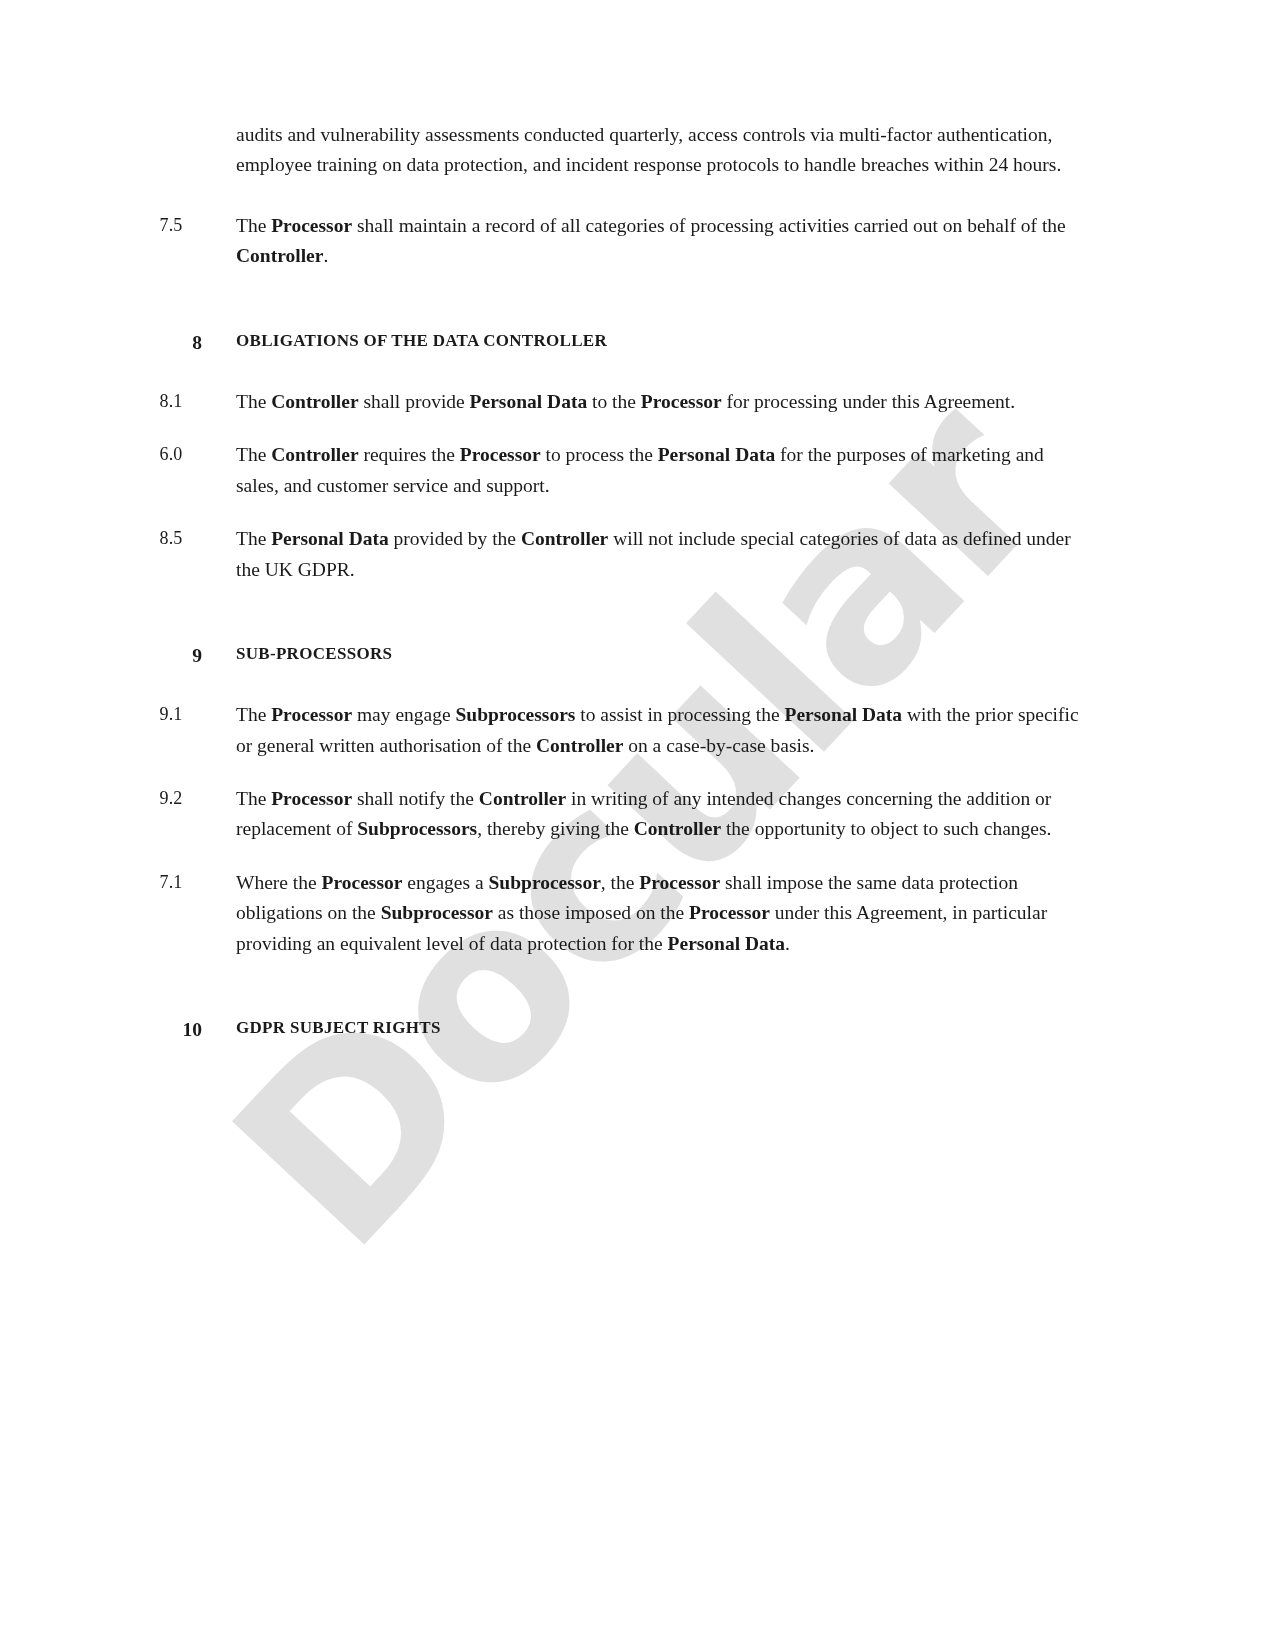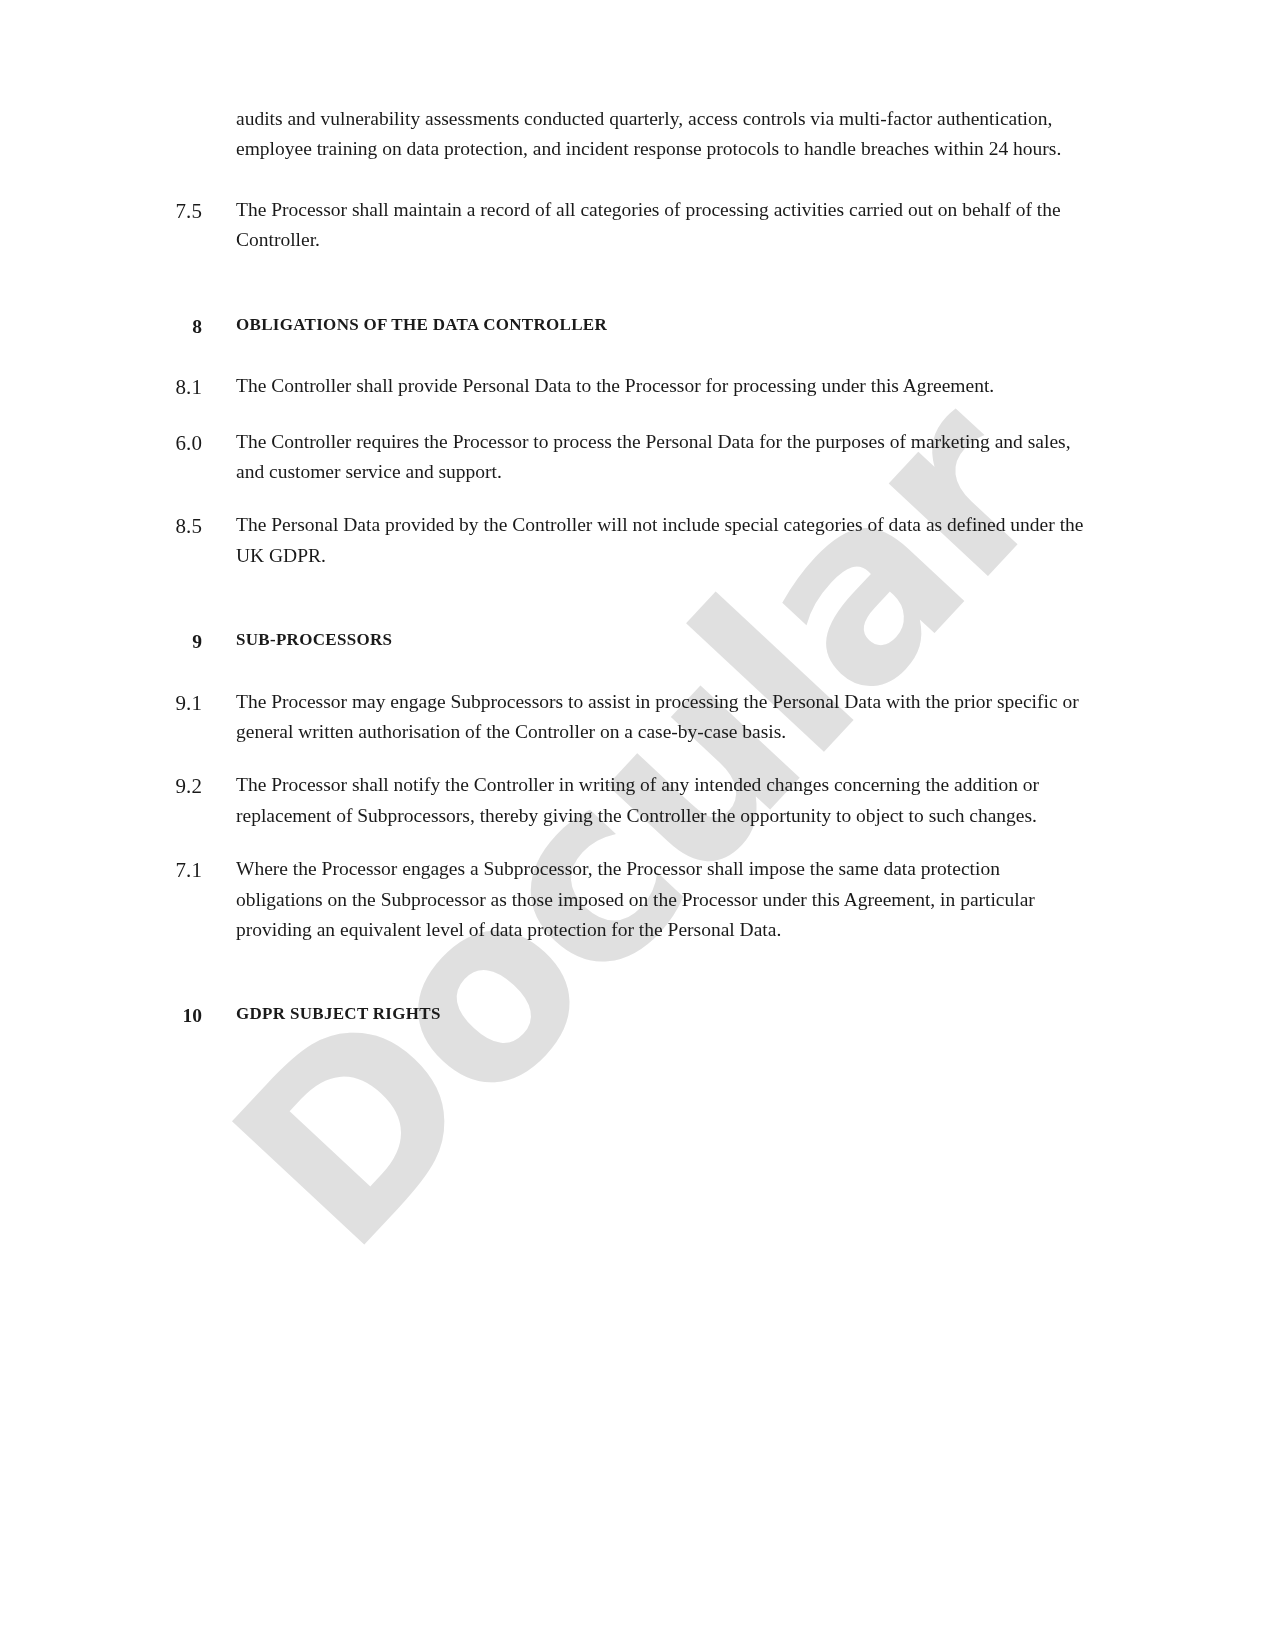--- a/index.html
+++ b/index.html
@@ -51,37 +51,37 @@
     padding: 104px 185px 0 140px;
   }
 
   .clause {
     display: flex;
     align-items: flex-start;
     margin-bottom: 23px;
   }
   .clause-num {
     flex: 0 0 62px;
-    text-align: right;
+    text-align: center;
     padding-right: 0;
-    font-size: 21px;
+    font-size: 18px;
     line-height: 1.56;
     letter-spacing: 0.1px;
   }
   .clause-body {
     flex: 1 1 auto;
     padding-left: 34px;
     font-size: 19.5px;
     line-height: 1.56;
     text-align: left;
   }
-  .clause-body b { font-weight: normal; }
+  .clause-body b { font-weight: bold; }
 
   
-  .clause.continuation { margin-bottom: 30px; }
+  .clause.continuation { margin-bottom: 30px; margin-top: 16px; }
 
   
   .section-heading {
     display: flex;
     align-items: flex-start;
     margin-top: 56px;
     margin-bottom: 30px;
   }
   .section-heading .sec-num {
     flex: 0 0 62px;

